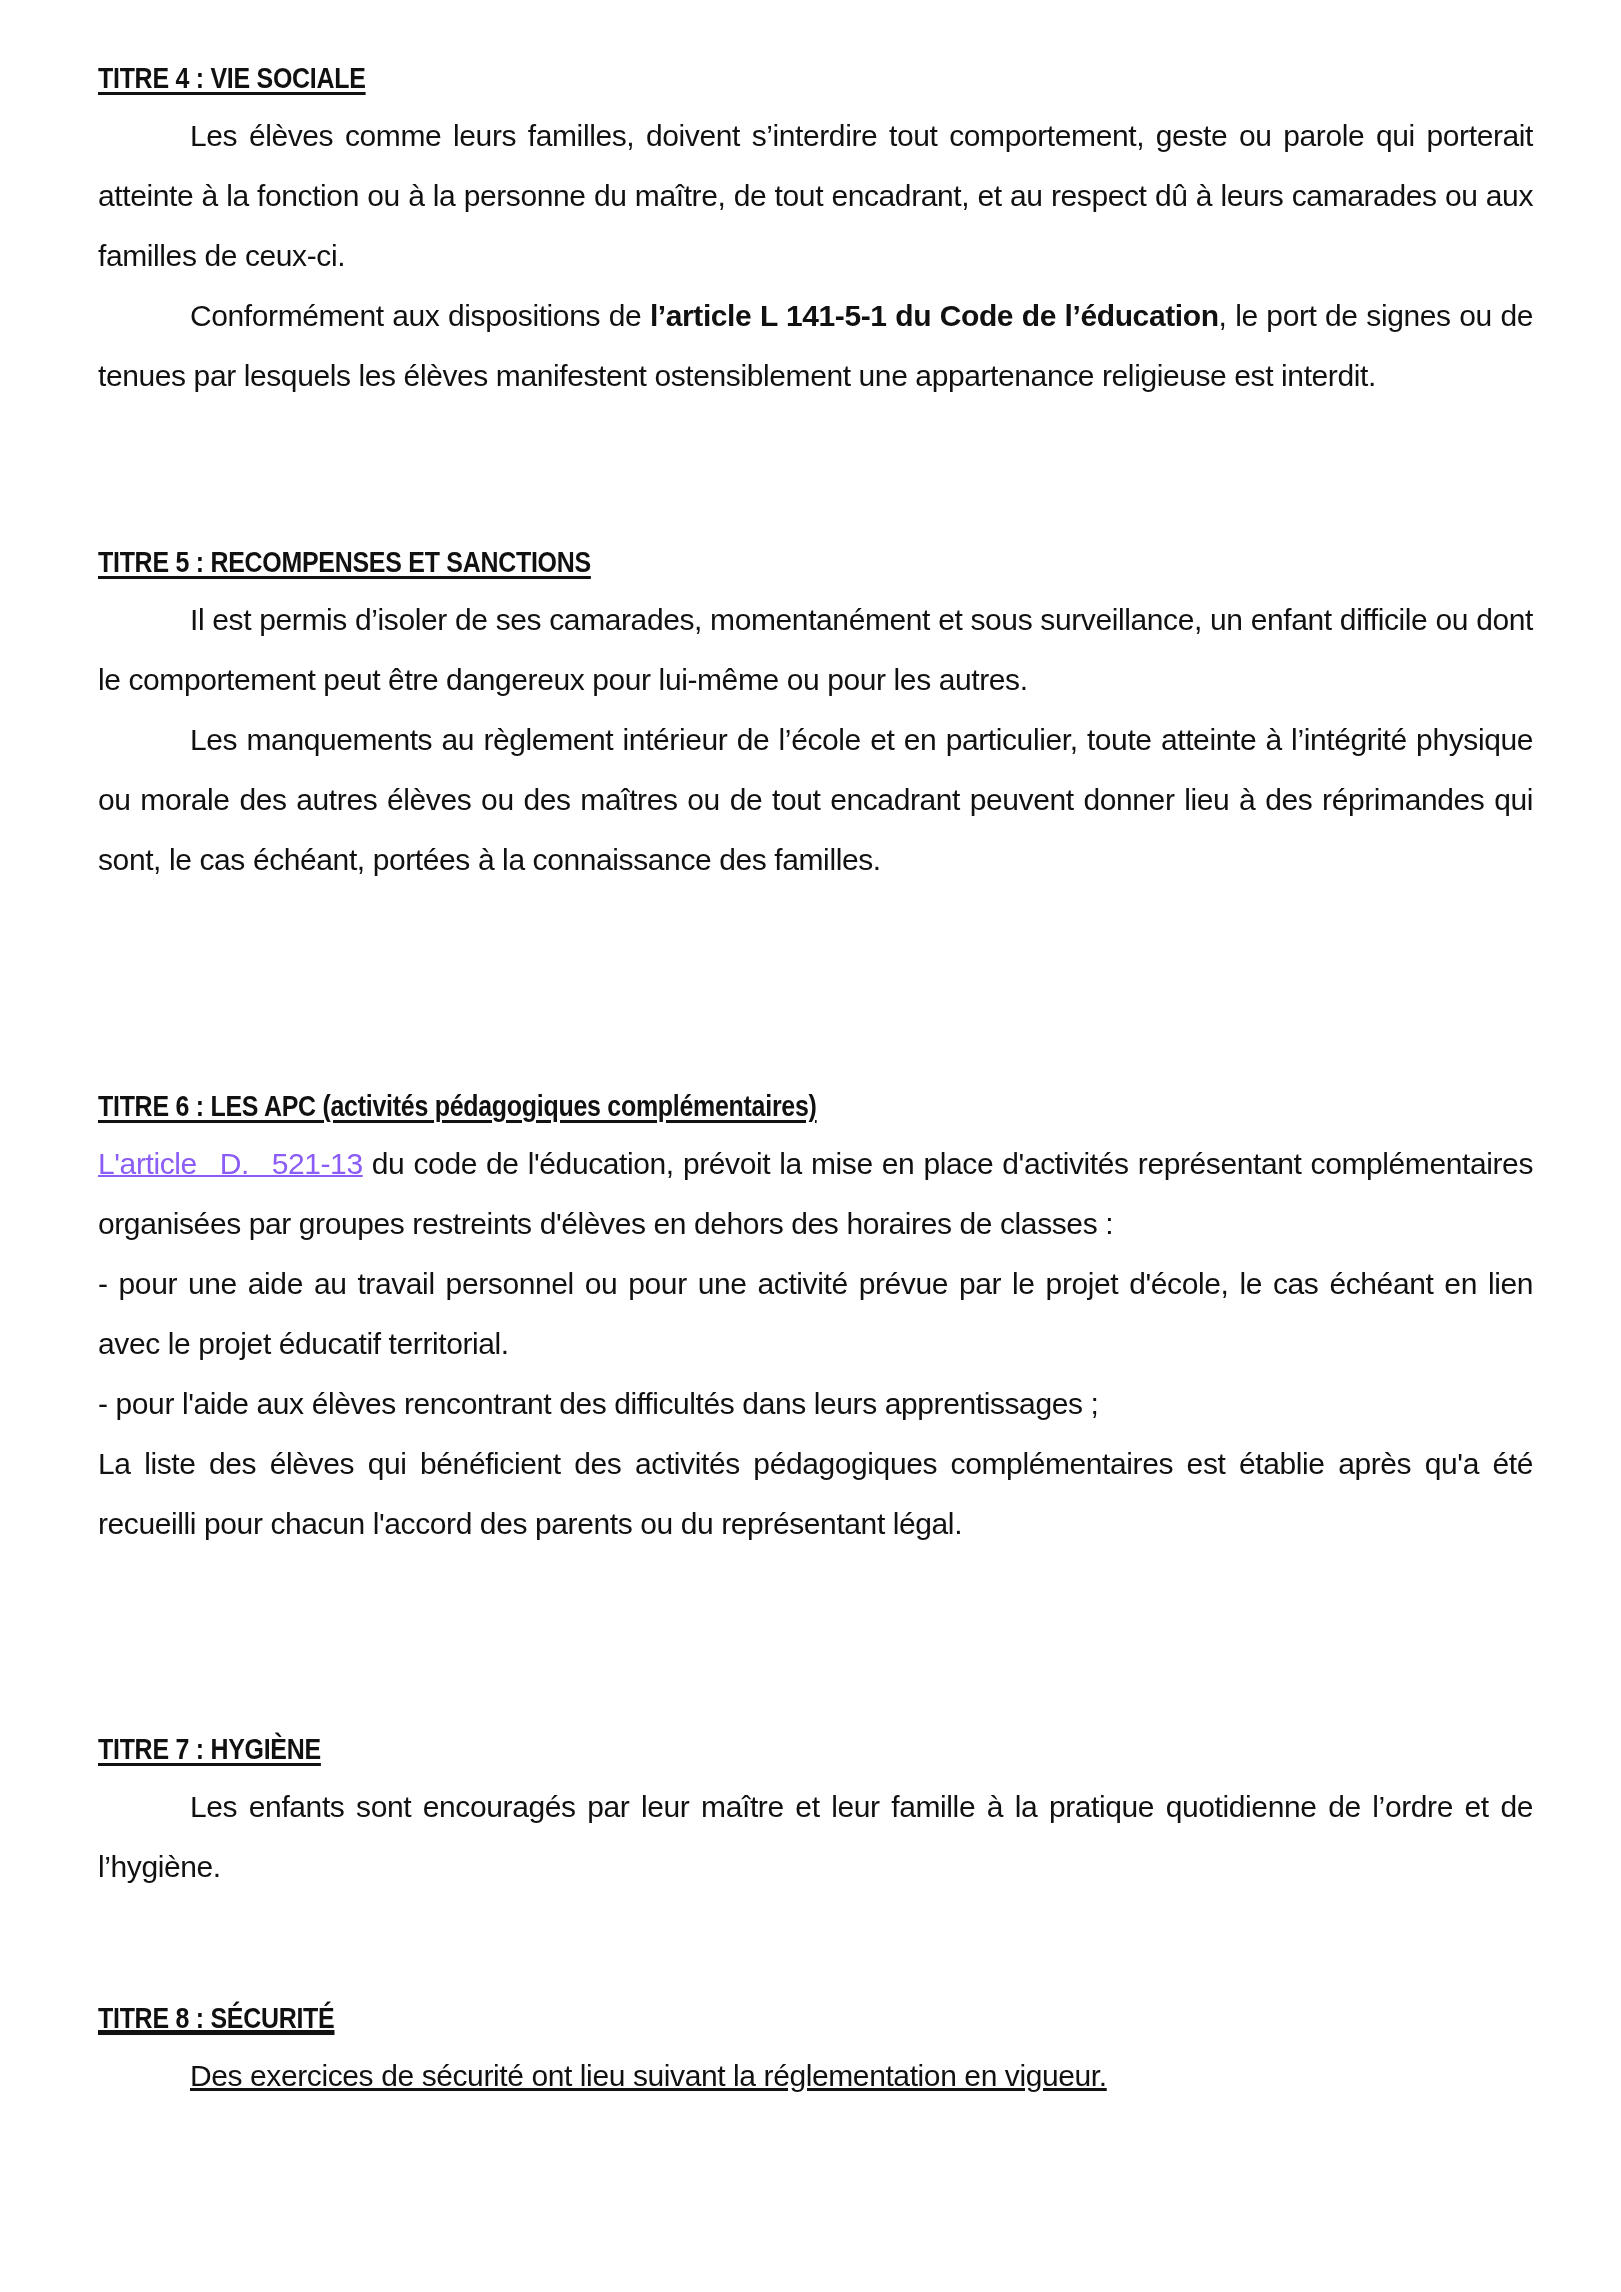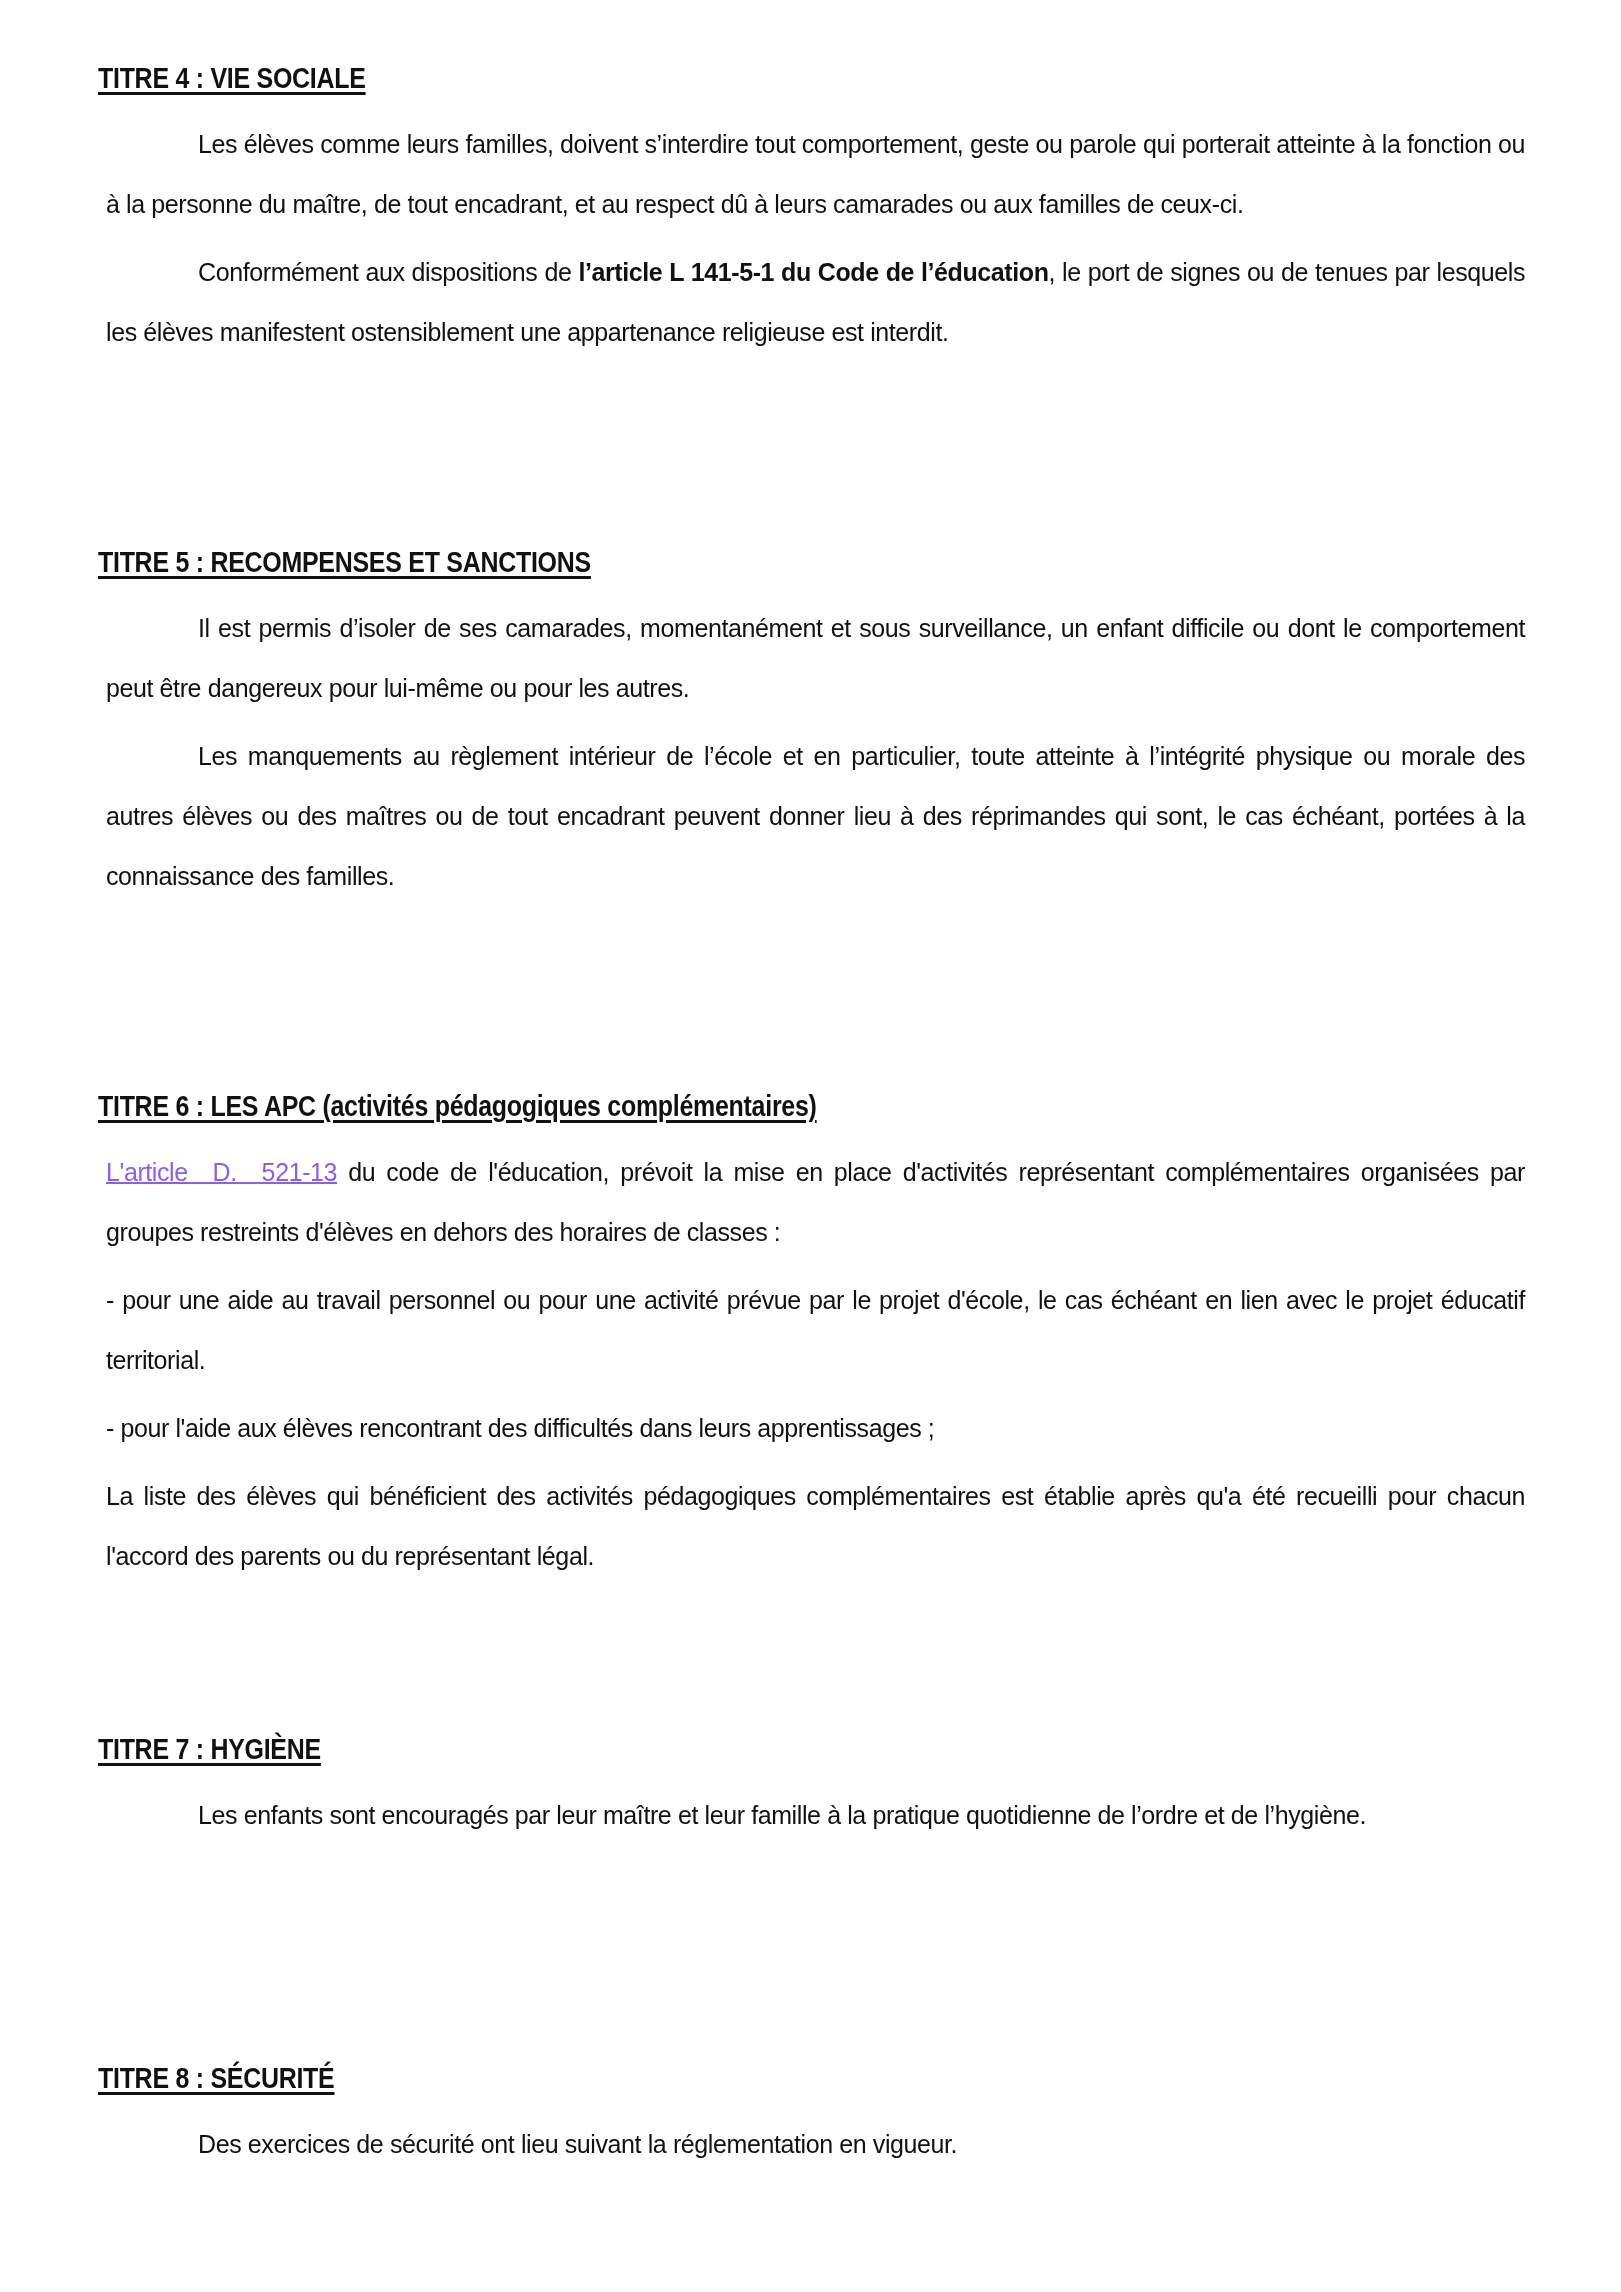--- a/index.html
+++ b/index.html
@@ -17,25 +17,25 @@
       height: 55px;
       text-decoration: underline;
       text-decoration-thickness: 2.9px;
       text-underline-offset: 3.9px;
       transform: scaleX(0.86);
       transform-origin: left center;
       white-space: nowrap;
       letter-spacing: -0.3px;
     }
     .para {
-      font-size: 25px;
+      font-size: 30px;
       line-height: 60px;
       text-align: justify;
       text-align-last: left;
-      margin: 8px;
+      margin: 0;
       letter-spacing: -0.4px;
     }
     .indent { text-indent: 92px; }
     .indent-small { text-indent: 81px; }
     b.strong { font-weight: bold; }
     a.link { color: #1a1aa6; text-decoration: underline; text-decoration-thickness: 2px; word-spacing: 13.7px; }
     .sec { position: absolute; left: 0; width: 1435px; }
   </style>
 </head>
 <body>
@@ -60,19 +60,19 @@
     <p class="para">- pour une aide au travail personnel ou pour une activité prévue par le projet d'école, le cas échéant en lien avec le projet éducatif territorial.</p>
     <p class="para">- pour l'aide aux élèves rencontrant des difficultés dans leurs apprentissages ;</p>
     <p class="para">La liste des élèves qui bénéficient des activités pédagogiques complémentaires est établie après qu'a été recueilli pour chacun l'accord des parents ou du représentant légal.</p>
   </div>
 
   <div class="sec" style="top:1671px;">
     <div class="heading">TITRE 7 : HYGIÈNE</div>
     <p class="para indent">Les enfants sont encouragés par leur maître et leur famille à la pratique quotidienne de l’ordre et de l’hygiène.</p>
   </div>
 
-  <div class="sec" style="top:2000px;">
+  <div class="sec" style="top:1940px;text-decoration:underline;">
     <div class="heading">TITRE 8 : SÉCURITÉ</div>
     <p class="para indent">Des exercices de sécurité ont lieu suivant la réglementation en vigueur.</p>
   </div>
 
 </div>
 
 
 </body></html>

